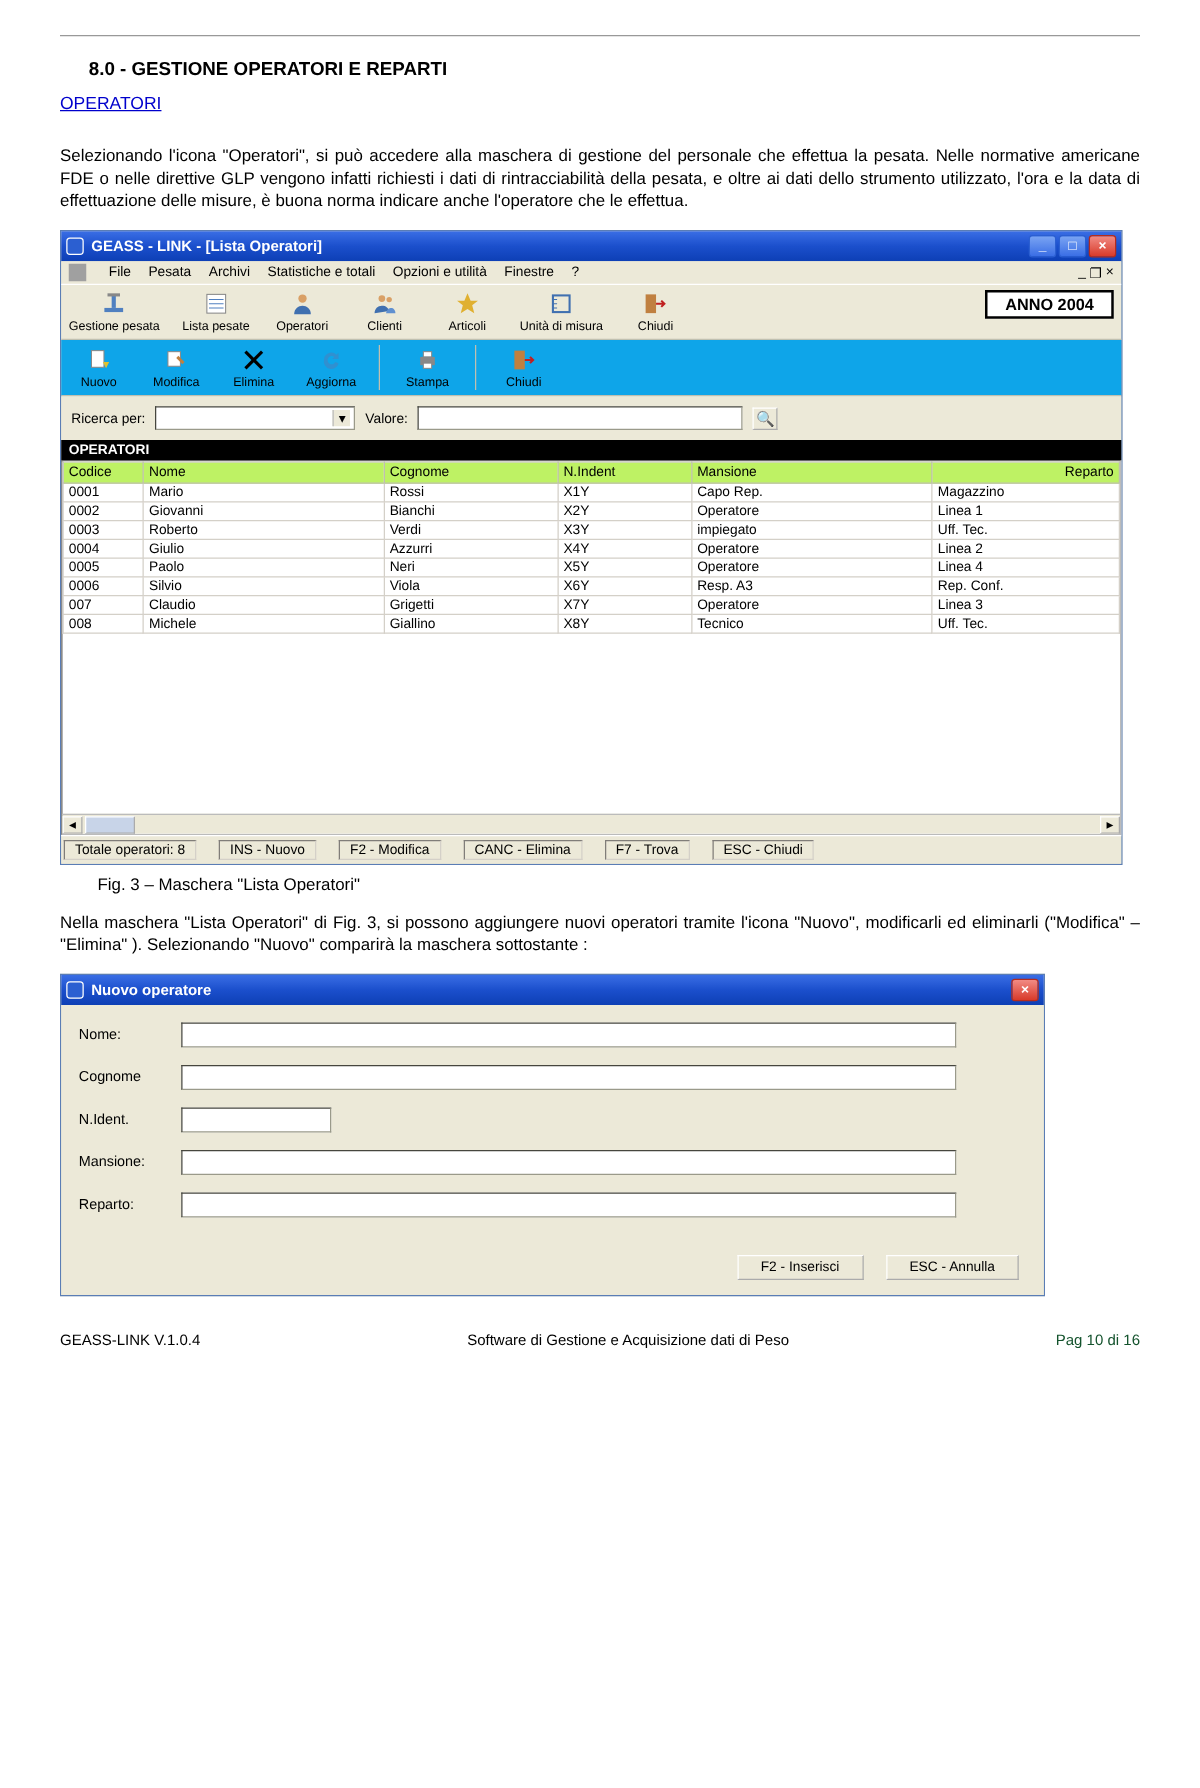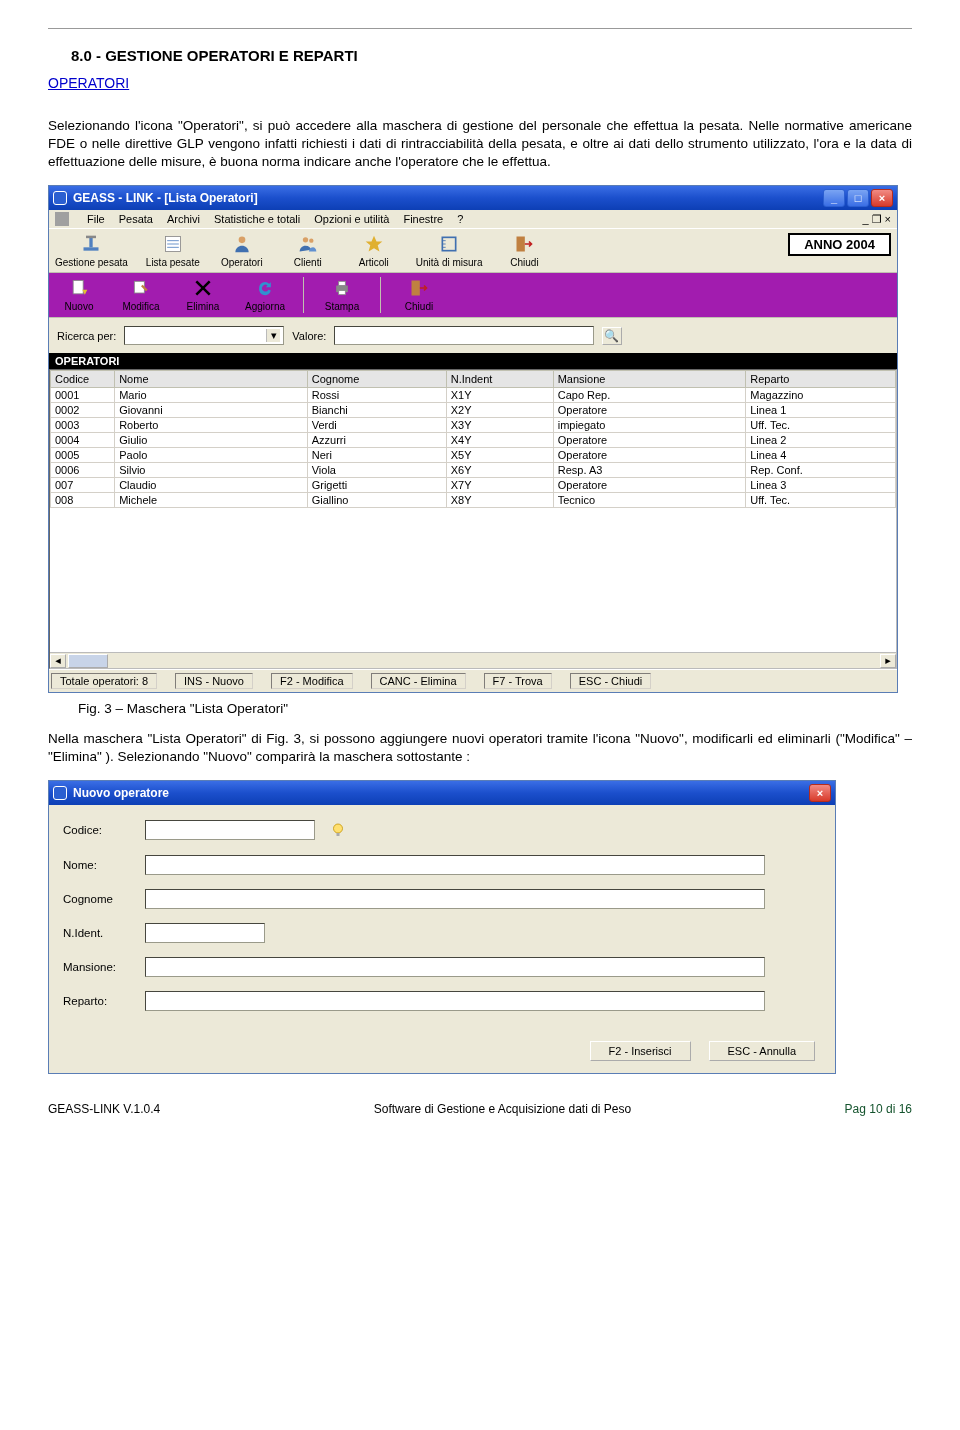--- a/index.html
+++ b/index.html
@@ -95,41 +95,41 @@
     width: 28px; height: 22px; display:flex; align-items:center; justify-content:center;
   }
   .tool .icon svg { width:22px; height:20px; }
   .tool .lbl { font-size:10px; }
   .tool.sep { border-left:1px solid #c0c0b0; min-width:0; width:1px; height:36px; }
   .anno {
     margin-left:auto; border:2px solid #000; background:#fff; font-weight:bold;
     padding:2px 14px; font-size:13px;
   }
   .toolbar2 {
-    display:flex; align-items:flex-start; background:#a21caf;
+    display:flex; align-items:center; background:#0ea5e9;
     padding:4px 6px; gap: 14px; border-bottom:1px solid #c0c0b0;
   }
   .searchrow {
     display:flex; align-items:center; gap:8px; padding:8px 8px; background:#ece9d8;
   }
   .searchrow input, .combo {
     border:1px inset #9a9a8a; background:#fff; height:19px; font-size:11px; padding:0 3px;
   }
   .combo { width:160px; display:flex; align-items:center; }
   .combo .arrow { margin-left:auto; width:14px; text-align:center; background:#ece9d8; border-left:1px solid #bbb;}
   .fldval { width:260px; height:19px; border:1px inset #9a9a8a; background:#fff;}
   .binoc { width:20px; height:18px; background:#ece9d8; border:1px outset #fff; display:flex; align-items:center; justify-content:center;}
   .opheader {
     background:#000; color:#fff; font-weight:bold; padding:2px 6px; font-size:11px;
   }
   table.grid {
     width:100%; border-collapse:collapse; background:#fff; font-size:11px;
   }
   table.grid th {
-    background:#e5e5e5; border:1px solid #c0c0b0; text-align:left; padding:2px 4px; font-weight:normal;
+    background:#bef264; border:1px solid #c0c0b0; text-align:left; padding:2px 4px; font-weight:normal;
   }
   table.grid td {
     border:1px solid #d4d0c8; padding:1px 4px;
   }
   .gridwrap { background:#fff; height:300px; border:1px inset #bbb; overflow:hidden; position:relative;}
   .hscroll {
     position:absolute; bottom:0; left:0; right:0; height:16px; background:#ece9d8;
     border-top:1px solid #bbb; display:flex; align-items:center;
   }
   .hscroll .arrowbox { width:16px; height:14px; border:1px outset #fff; background:#ece9d8; display:flex; align-items:center; justify-content:center;}
@@ -340,21 +340,21 @@
 
     <div class="gridwrap">
       <table class="grid">
         <thead>
             <tr id="grid-head">
               <th style="width: 60px;">Codice</th>
               <th style="width: 180px;">Nome</th>
               <th style="width: 130px;">Cognome</th>
               <th style="width: 100px;">N.Indent</th>
               <th style="width: 180px;">Mansione</th>
-              <th style="width: 140px;">Reparto</th>
+              <th style="width: 140px; text-align: right;">Reparto</th>
             </tr>
           </thead>
         <tbody id="grid-body">
             <tr>
               <td>0001</td>
               <td>Mario</td>
               <td>Rossi</td>
               <td>X1Y</td>
               <td>Capo Rep.</td>
               <td>Magazzino</td>
@@ -443,30 +443,20 @@
   <div class="win win2">
     <div class="titlebar">
       <span class="t-icon"></span>
       <span class="t-text">Nuovo operatore</span>
       <div class="winbtns">
         <div class="winbtn close">×</div>
       </div>
     </div>
     <div class="formarea" id="formarea">
         <div class="frow">
-          <div class="flabel">Codice:</div>
-          <div class="finput" style="width: 170px;"></div>
-          <span class="hint-icon">
-            <svg width="18" height="18" viewBox="0 0 24 24">
-              <circle cx="12" cy="10" r="6" fill="#ffe070" stroke="#c09000"></circle>
-              <rect x="10" y="16" width="4" height="4" fill="#aaa"></rect>
-            </svg>
-          </span>
-        </div>
-        <div class="frow">
           <div class="flabel">Nome:</div>
           <div class="finput" style="width: 620px;"></div>
         </div>
         <div class="frow">
           <div class="flabel">Cognome</div>
           <div class="finput" style="width: 620px;"></div>
         </div>
         <div class="frow">
           <div class="flabel">N.Ident.</div>
           <div class="finput" style="width: 120px;"></div>

